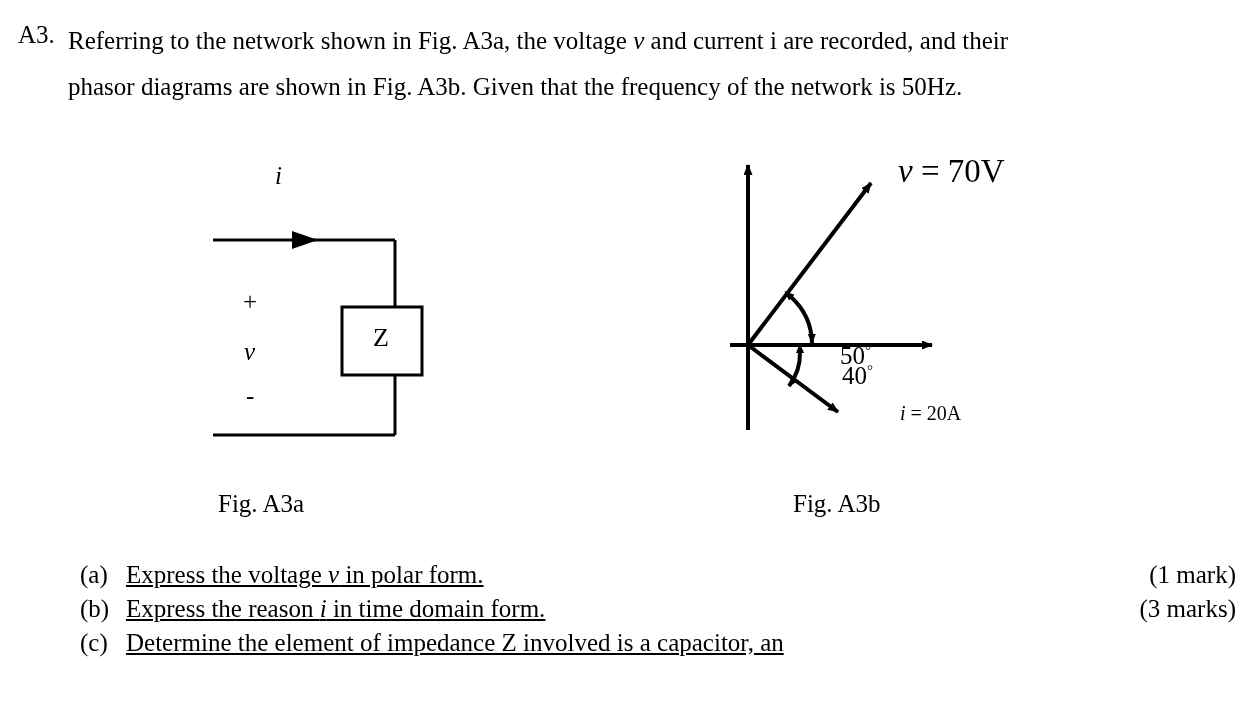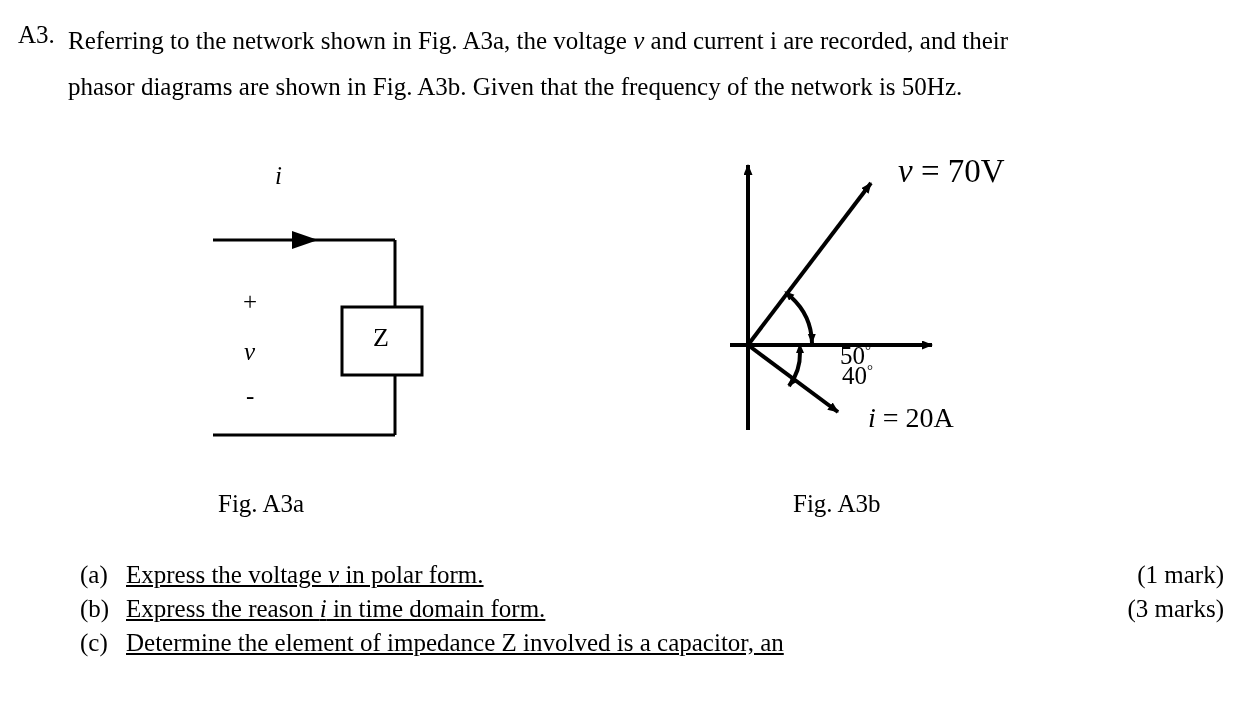--- a/index.html
+++ b/index.html
@@ -84,21 +84,21 @@
     top: 0;
     width: 46px;
   }
   .part-text {
     margin-left: 46px;
     padding-right: 190px;
     text-decoration: underline;
   }
   .part-marks {
     position: absolute;
-    right: 16px;
+    right: 4px;
     white-space: nowrap;
     text-align: right;
   }
   .part-cont {
     margin-left: 46px;
     position: relative;
     min-height: 34px;
   }
 </style>
 </head>
@@ -167,21 +167,21 @@
     <div style="position:absolute; left:243px; top:158px; font-size:25px;">+</div>
 
     <div style="position:absolute; left:244px; top:208px; font-size:25px;" class="it">v</div>
 
     <div style="position:absolute; left:246px; top:252px; font-size:25px;">-</div>
 
     <div style="position:absolute; left:373px; top:193px; font-size:26px;">Z</div>
 
     <div style="position:absolute; left:898px; top:23px; font-size:33px; white-space:nowrap;"><span class="it">v</span>&nbsp;<span>= 70V</span></div>
 
-    <div style="position:absolute; left:868px; top:272px; font-size:28px; white-space:nowrap;"><span class="it">i</span>&nbsp;<span>= 20A</span></div>
+    <div style="position:absolute; left:900px; top:272px; font-size:20px; white-space:nowrap;"><span class="it">i</span>&nbsp;<span>= 20A</span></div>
 
     <div style="position:absolute; left:840px; top:164px; font-size:25px; white-space:nowrap;margin-top:48px;"><span>50</span><span style="font-size:15px; vertical-align:super;">°</span></div>
 
     <div style="position:absolute; left:842px; top:232px; font-size:25px; white-space:nowrap;"><span>40</span><span style="font-size:15px; vertical-align:super;">°</span></div>
 
     <div class="fig-caption" id="fig-a-caption">Fig. A3a</div>
     <div class="fig-caption" id="fig-b-caption">Fig. A3b</div>
   </div>
 
   <div class="parts">

